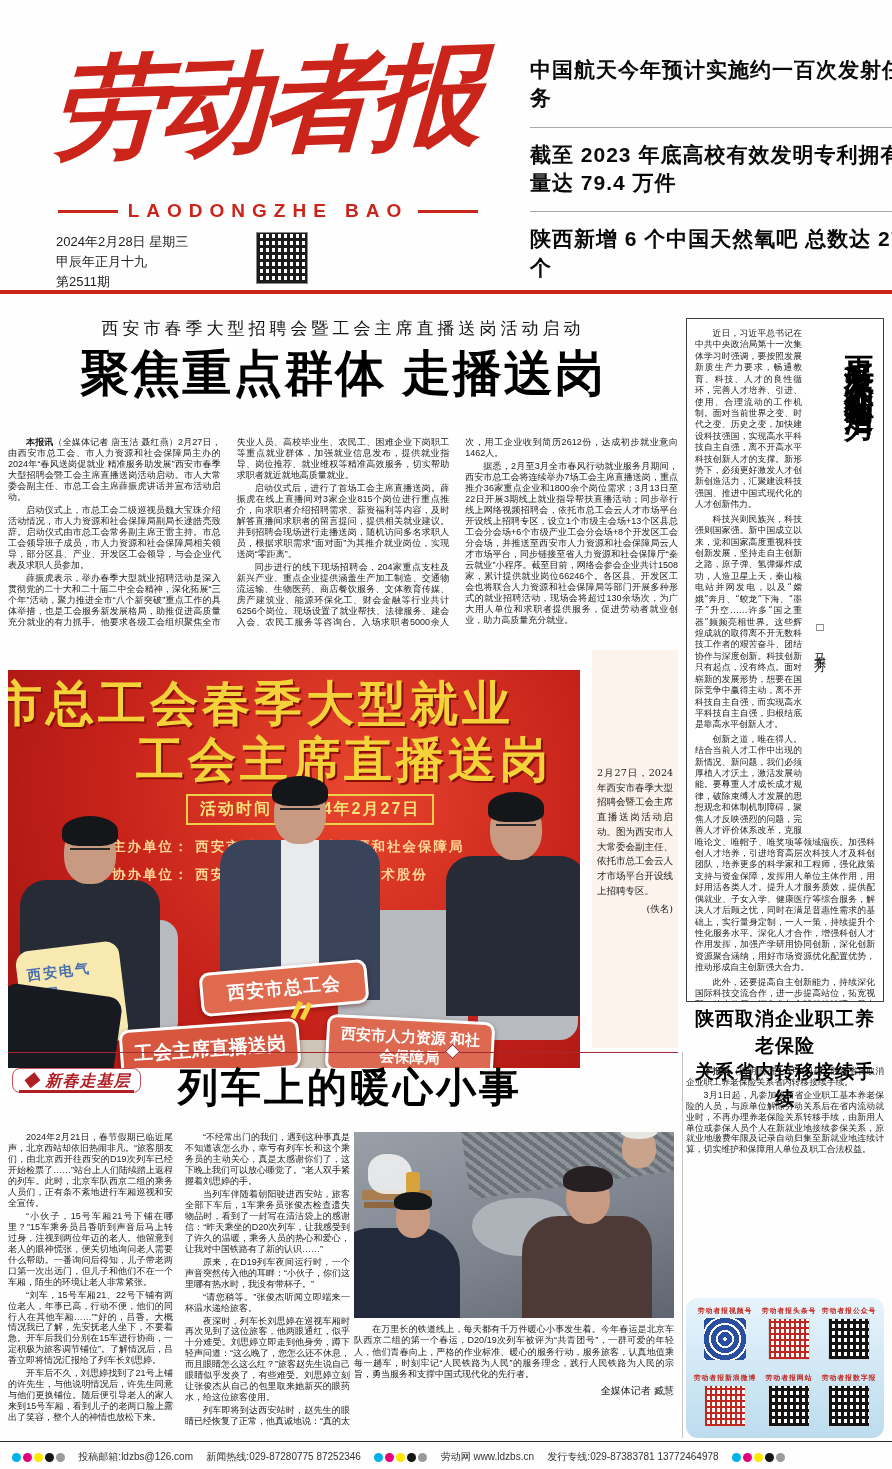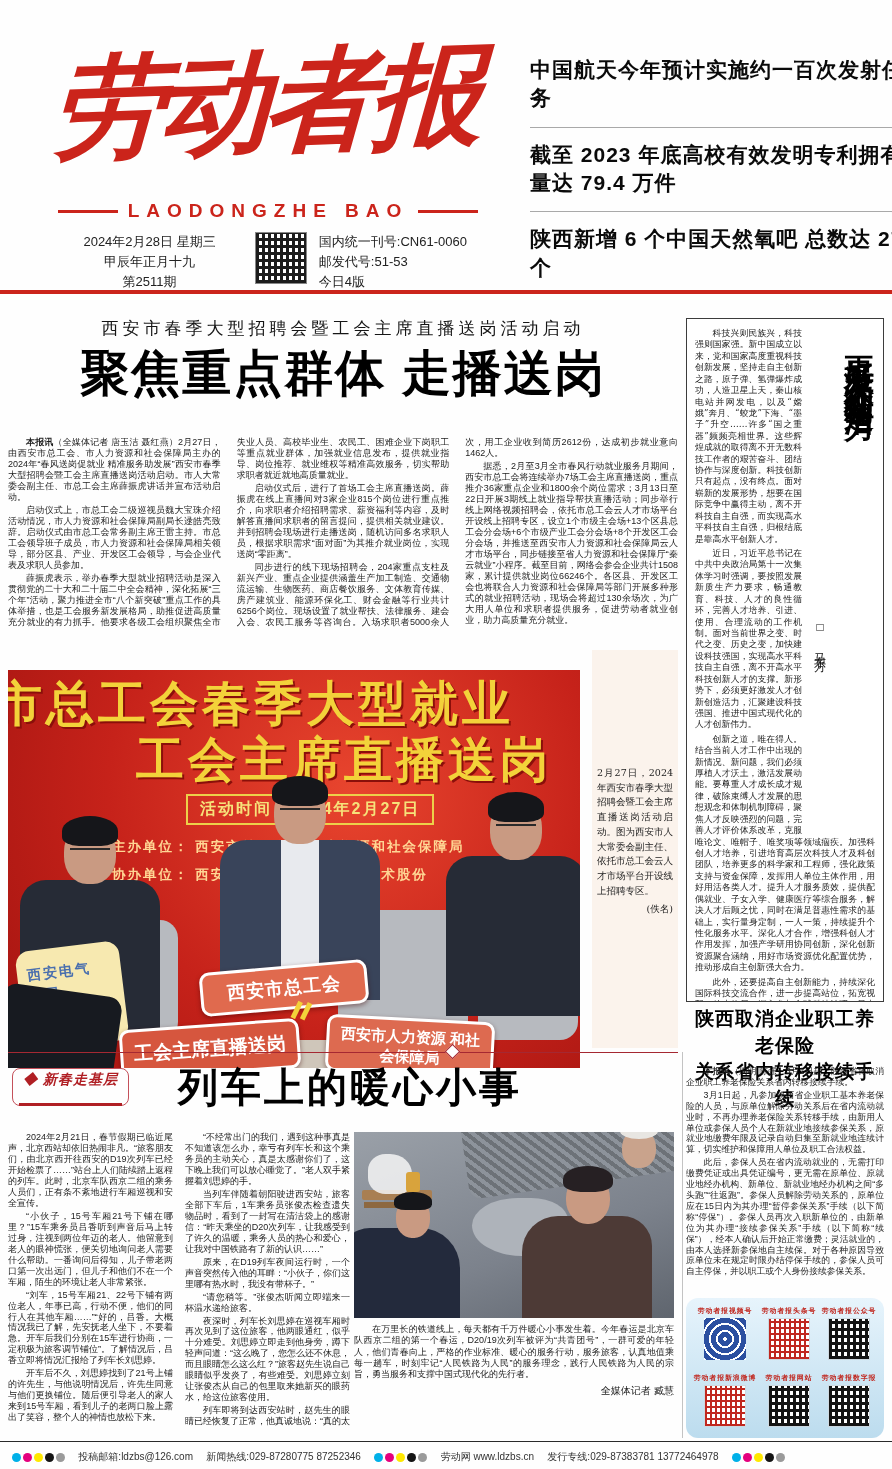--- a/index.html
+++ b/index.html
@@ -9,21 +9,21 @@
 
   
   .masthead-title { position:absolute; left:52px; top:28px; width:440px; height:165px;
     font-family:"DejaVu Serif", serif; font-weight:bold; font-style:italic;
     font-size:112px; color:#cb241b; letter-spacing:-6px; line-height:1.3;
     transform:rotate(-2deg) skewX(-4deg); white-space:nowrap; }
   .masthead-sub { position:absolute; left:58px; top:200px; width:420px; display:flex; align-items:center; gap:10px; }
   .masthead-sub .rule { flex:1; height:3px; background:#cb241b; }
   .masthead-sub .txt { color:#cb241b; font-size:19px; font-weight:bold; letter-spacing:7px; white-space:nowrap; }
   .dateblock { position:absolute; left:56px; top:232px; width:430px; display:flex; gap:12px; font-size:13px; line-height:1.55; color:#222; }
-  .dateblock .dcol1 { width:188px; text-align:center; }
+  .dateblock .dcol1 { width:188px; text-align:left; }
   .dateblock .dcol2 { width:168px; text-align:left; }
   .qr-mini { width:52px; height:52px; background-color:#fff; border:1px solid #888;
     background-image:repeating-linear-gradient(90deg,#1c1c1c 0 3px,transparent 3px 6px),
                      repeating-linear-gradient(0deg,#1c1c1c 0 3px,transparent 3px 7px); }
 
   
   .tophl { position:absolute; left:530px; top:56px; width:382px; }
   .tophl .hl { font-size:21px; font-weight:800; line-height:1.35; color:#0a0a0a; letter-spacing:1px; }
   .tophl .sep { position:relative; border-top:1px solid #a9a9a9; margin:14px 0 13px; }
   .tophl .sep .flag { position:absolute; right:-2px; top:-5px; width:20px; height:6px; background:#b01f24; transform:skewX(-35deg); }
@@ -85,21 +85,21 @@
   .qr-img { width:42px; height:42px; margin:0 auto; border:1px solid #cdd8e0; background-color:#fff;
     background-image:repeating-linear-gradient(90deg,#141414 0 3px,transparent 3px 6px),
                      repeating-linear-gradient(0deg,#141414 0 3px,transparent 3px 7px); }
   .qr-img.blue { background-color:#2b4fa0; background-image:repeating-radial-gradient(circle at 50% 50%, #fff 0 2px, transparent 2px 7px); border:none; }
   .qr-img.red  { background-image:repeating-linear-gradient(90deg,#c0271f 0 2px,transparent 2px 5px),
                                   repeating-linear-gradient(0deg,#c0271f 0 2px,transparent 2px 6px); position:relative; }
 
   
   .bottom-divider { position:absolute; left:8px; top:1052px; width:670px; border-top:1px solid #a52832; }
   .bottom-diamond { position:absolute; left:447px; top:1046px; width:11px; height:11px; background:#fff; border:1.5px solid #a52832; transform:rotate(45deg); }
-  .badge { position:absolute; left:12px; top:1068px; padding:2px 10px 16px; color:#b01f24; font-weight:900; font-style:italic; font-size:14px;
+  .badge { position:absolute; left:12px; top:1068px; padding:2px 10px 0; color:#b01f24; font-weight:900; font-style:italic; font-size:16px;
     border:1px solid #c4505a; border-radius:8px; letter-spacing:1px; }
   .badge::after { content:""; position:absolute; left:6px; bottom:-1px; right:6px; height:3px; background:#b01f24; }
   .train-headline { position:absolute; left:120px; top:1060px; width:460px; text-align:center; font-size:40px; font-weight:900; letter-spacing:3px; color:#000; }
   .train-body { position:absolute; left:8px; top:1132px; width:672px; height:306px; display:flex; gap:4px; }
   .train-cols { width:342px; height:100%; column-count:2; column-gap:12px; font-size:9px; line-height:1.22; text-align:justify; overflow:hidden; color:#1c1c1c; }
   .train-right { width:320px; }
   .train-photo { position:relative; width:320px; height:186px; overflow:hidden;
     background:linear-gradient(160deg,#9aa0a8 0%, #7c828c 60%, #5f656e 100%); }
   .tp-berth { position:absolute; right:-20px; top:-26px; width:230px; height:78px; transform:rotate(-8deg); border-radius:12px;
     background:repeating-linear-gradient(45deg,#6d7278 0 4px,#8d939b 4px 8px); }
@@ -138,25 +138,20 @@
     <span class="txt">LAODONGZHE BAO</span>
     <span class="rule"></span>
   </div>
   <div class="dateblock">
     <div class="dcol1">
       <div>2024年2月28日  星期三</div>
       <div>甲辰年正月十九</div>
       <div>第2511期</div>
     </div>
     <div class="qr-mini"></div>
-    <div class="dcol2">
-      <div>国内统一刊号:CN61-0060</div>
-      <div>邮发代号:51-53</div>
-      <div>今日4版</div>
-    </div>
   </div>
 
   <div class="tophl">
     <div class="hl">中国航天今年预计实施约一百次发射任务</div>
     <div class="sep">
         <span class="flag"></span>
       </div>
     <div class="hl">截至 2023 年底高校有效发明专利拥有量达 79.4 万件</div>
     <div class="sep">
         <span class="flag"></span>
@@ -210,35 +205,34 @@
     <span>2月27日，2024年西安市春季大型招聘会暨工会主席直播送岗活动启动。图为西安市人大常委会副主任、依托市总工会云人才市场平台开设线上招聘专区。</span>
     <div class="credit">(佚名)</div>
   </div>
 
   <div class="essay-box">
     <div class="essay-float">
       <div class="essay-headline">更好激发人才创新创造活力</div>
       <div class="essay-byline">□ 马东方</div>
     </div>
     <div class="essay-text">
+      <p>近日，习近平总书记在中共中央政治局第十一次集体学习时强调，要按照发展新质生产力要求，畅通教育、科技、人才的良性循环，完善人才培养、引进、使用、合理流动的工作机制。面对当前世界之变、时代之变、历史之变，加快建设科技强国，实现高水平科技自主自强，离不开高水平科技创新人才的支撑。新形势下，必须更好激发人才创新创造活力，汇聚建设科技强国、推进中国式现代化的人才创新伟力。</p>
       <p>科技兴则民族兴，科技强则国家强。新中国成立以来，党和国家高度重视科技创新发展，坚持走自主创新之路，原子弹、氢弹爆炸成功，人造卫星上天，秦山核电站并网发电，以及“嫦娥”奔月、“蛟龙”下海、“墨子”升空……许多“国之重器”频频亮相世界。这些辉煌成就的取得离不开无数科技工作者的艰苦奋斗、团结协作与深度创新。科技创新只有起点，没有终点。面对崭新的发展形势，想要在国际竞争中赢得主动，离不开科技自主自强，而实现高水平科技自主自强，归根结底是靠高水平创新人才。</p>
-      <p>近日，习近平总书记在中共中央政治局第十一次集体学习时强调，要按照发展新质生产力要求，畅通教育、科技、人才的良性循环，完善人才培养、引进、使用、合理流动的工作机制。面对当前世界之变、时代之变、历史之变，加快建设科技强国，实现高水平科技自主自强，离不开高水平科技创新人才的支撑。新形势下，必须更好激发人才创新创造活力，汇聚建设科技强国、推进中国式现代化的人才创新伟力。</p>
       <p>创新之道，唯在得人。结合当前人才工作中出现的新情况、新问题，我们必须厚植人才沃土，激活发展动能。要尊重人才成长成才规律，破除束缚人才发展的思想观念和体制机制障碍，聚焦人才反映强烈的问题，完善人才评价体系改革，克服唯论文、唯帽子、唯奖项等领域痼疾。加强科创人才培养，引进培育高层次科技人才及科创团队，培养更多的科学家和工程师，强化政策支持与资金保障，发挥用人单位主体作用，用好用活各类人才。提升人才服务质效，提供配偶就业、子女入学、健康医疗等综合服务，解决人才后顾之忧，同时在满足普惠性需求的基础上，实行量身定制，一人一策，持续提升个性化服务水平。深化人才合作，增强科创人才作用发挥，加强产学研用协同创新，深化创新资源聚合涵纳，用好市场资源优化配置优势，推动形成自主创新强大合力。</p>
       <p>此外，还要提高自主创新能力，持续深化国际科技交流合作，进一步提高站位，拓宽视野，放大格局，深入参与全球科技治理，最大限度用好全球创新资源，在更高起点上推进自主创新。注重提高基础研究的水平和质量，强化基础研究前瞻性、战略性、系统性布局，提升基础研究拔尖水平、创新能力和国际竞争力，做到原创和引领力强，关键核心技术自主和安全进强。发挥党在人才工作中的政治优势，扩大优秀人才典型的影响力，激励引导广大人才爱党报国、敬业奉献、服务人民，推动形成“头雁”领航、“群雁”齐飞的人才雁阵格局。弘扬科学精神和工匠精神，提升全民科学素质，积极营造崇尚创新的社会氛围，让科创人才更受尊重、科创工作更为重要，从而更好激发人才创新创造活力。</p>
     </div>
   </div>
 
   <div class="pension-h">
     <div>陕西取消企业职工养老保险</div>
     <div>关系省内转移接续手续</div>
   </div>
   <div class="pension-body">
     <p><b>本报讯</b><span>（周明 陈强）3月1日起，陕西省将取消企业职工养老保险关系省内转移接续手续。</span></p>
     <p>3月1日起，凡参加陕西省企业职工基本养老保险的人员，与原单位解除劳动关系后在省内流动就业时，不再办理养老保险关系转移手续，由新用人单位或参保人员个人在新就业地接续参保关系，原就业地缴费年限及记录自动归集至新就业地连续计算，切实维护和保障用人单位及职工合法权益。</p>
-    <p>此后，参保人员在省内流动就业的，无需打印缴费凭证或出具凭证编号，更无需在原单位、原就业地经办机构、新单位、新就业地经办机构之间“多头跑”“往返跑”。参保人员解除劳动关系的，原单位应在15日内为其办理“暂停参保关系”手续（以下简称“停保”）。参保人员再次入职新单位的，由新单位为其办理“接续参保关系”手续（以下简称“续保”），经本人确认后开始正常缴费；灵活就业的，由本人选择新参保地自主续保。对于各种原因导致原单位未在规定时限办结停保手续的，参保人员可自主停保，并以职工或个人身份接续参保关系。</p>
   </div>
 
   <div class="qr-panel">
     <div class="qr-cell">
         <div class="qr-label">劳动者报视频号</div>
         <div class="qr-img blue"></div>
       </div>
     <div class="qr-cell">
         <div class="qr-label">劳动者报头条号</div>
         <div class="qr-img red"></div>

